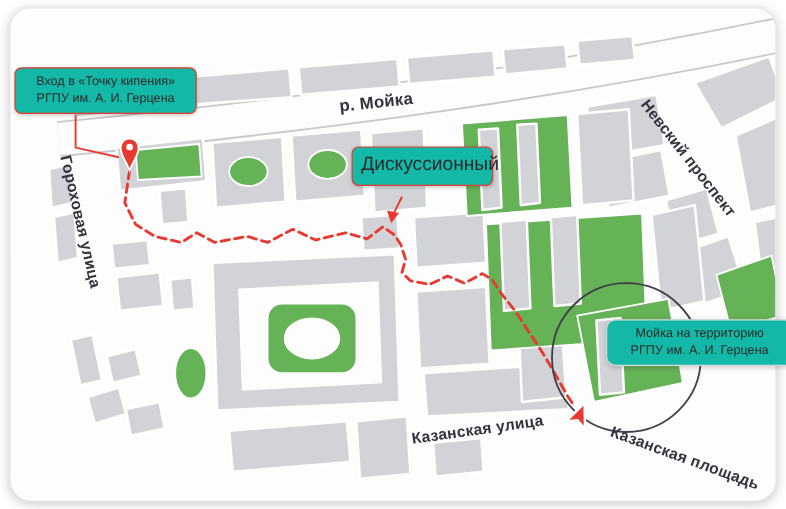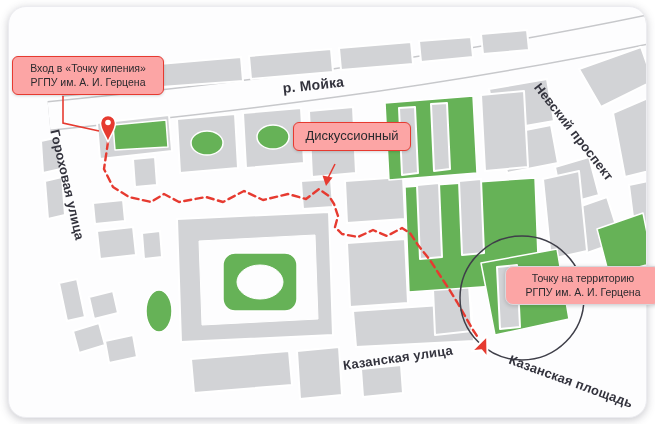--- a/index.html
+++ b/index.html
@@ -37,28 +37,28 @@
     position:absolute;color:var(--label,#33333d);font-weight:bold;
     white-space:nowrap;transform-origin:0 0;letter-spacing:.2px;user-select:none;
   }
   .lbl-river{left:282px;top:80px;font-size:14px;transform:rotate(-6deg);}
   .lbl-gorokhovaya{left:62px;top:128px;font-size:13px;transform:rotate(77deg);}
   .lbl-nevsky{left:543px;top:80px;font-size:13px;transform:rotate(52deg);}
   .lbl-kazanskaya-ul{left:342px;top:358px;font-size:13px;transform:rotate(-8deg);}
   .lbl-kazanskaya-pl{left:512px;top:352px;font-size:13px;transform:rotate(20deg);}
 
   .callout{
-    position:absolute;background:#fca5a5;border-radius:6px;text-align:center;
+    position:absolute;background:#14b8a6;border-radius:6px;text-align:center;
     color:#2a2a2e;box-shadow:0 1px 3px rgba(0,0,0,.16);padding:5px 7px;line-height:1.3;
   }
   .callout .line{display:block;}
   .callout-red{border:1.5px solid var(--accent,#e63a30);}
   .callout-plain{border:1px solid #d8d8dc;border-radius:8px;box-shadow:0 1px 4px rgba(0,0,0,.18);}
   .c-boiling{left:12px;top:56px;width:136px;font-size:10.5px;}
-  .c-hall{left:293px;top:122px;width:102px;font-size:13px;}
+  .c-hall{left:293px;top:122px;width:102px;font-size:16px;}
   .c-entrance{left:505px;top:266px;width:140px;font-size:10.5px;}
 </style>
 </head>
 <body>
 
 <div class="canvas">
 
   <div class="card">
     <svg viewBox="0 0 655 424" xmlns="http://www.w3.org/2000/svg">
 
@@ -167,17 +167,17 @@
   <div class="callout callout-red c-boiling">
     <span class="line">Вход в «Точку кипения»</span>
     <span class="line">РГПУ им. А. И. Герцена</span>
   </div>
 
   <div class="callout callout-red c-hall">
     <span class="line">Дискуссионный</span>
   </div>
 
   <div class="callout callout-plain c-entrance">
-    <span class="line">Точку на территорию</span>
+    <span class="line">Мойка на территорию</span>
     <span class="line">РГПУ им. А. И. Герцена</span>
   </div>
 
 </div>
 
 </body></html>

